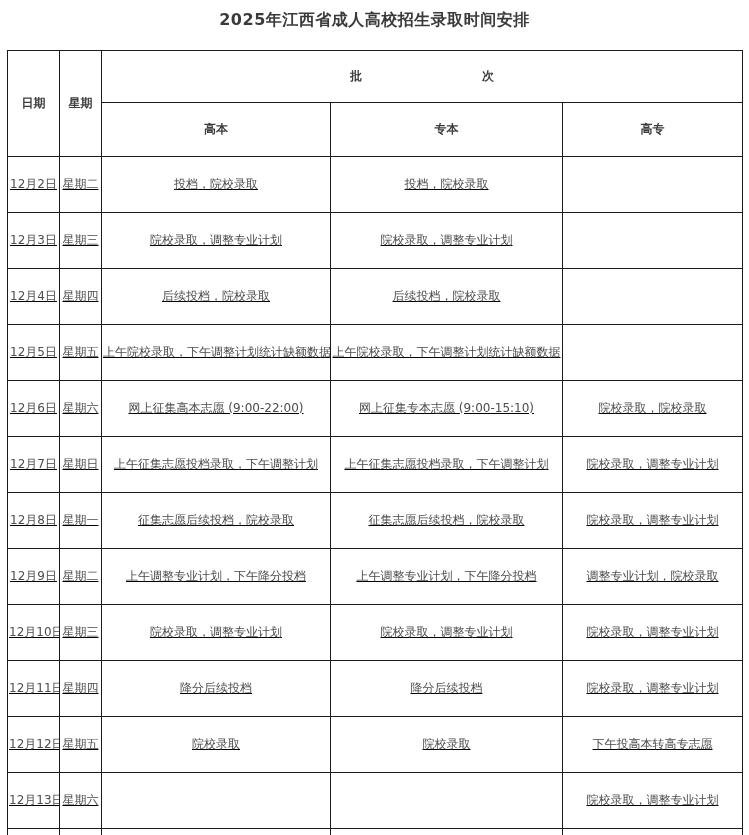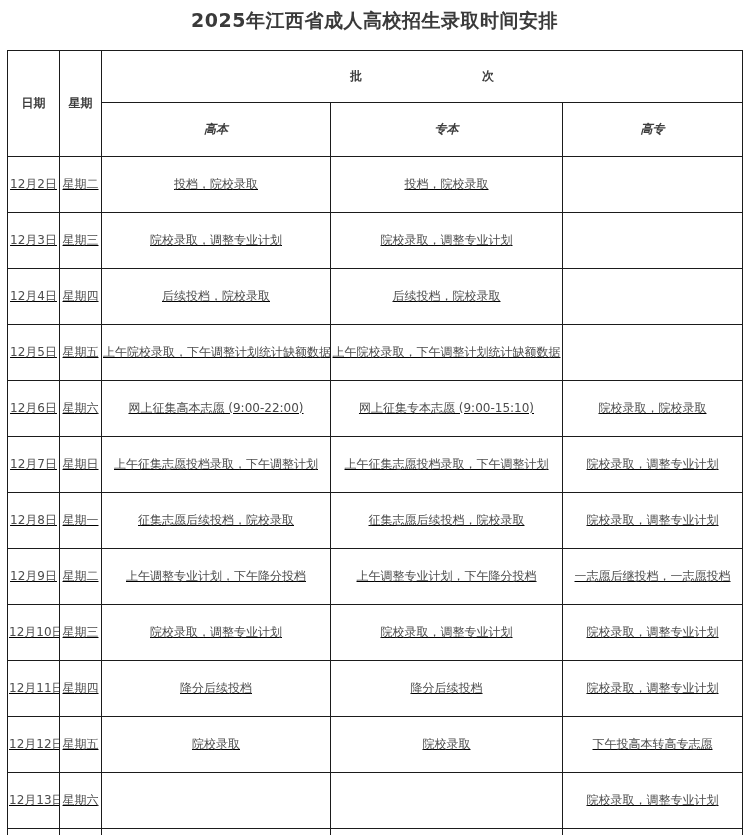--- a/index.html
+++ b/index.html
@@ -10,21 +10,21 @@
   }
   body {
     width: 749px;
     height: 835px;
     overflow: hidden;
     font-family: "DejaVu Sans", "Liberation Sans", sans-serif;
   }
   .page-title {
     margin: 9px 0 0 0;
     text-align: center;
-    font-size: 19px;
+    font-size: 16px;
     line-height: 22px;
     font-weight: bold;
     color: #3a3a3a;
     letter-spacing: 0.5px;
   }
   table.schedule {
     border-collapse: collapse;
     table-layout: fixed;
     width: 735px;
     margin: 19px 0 0 7px;
@@ -38,21 +38,21 @@
     color: #4c4c4c;
     padding: 0 1px;
     overflow: hidden;
     white-space: nowrap;
   }
   table.schedule th {
     font-weight: bold;
     color: #3d3d3d;
   }
   tr.header-row-batch  { height: 52px; }
-  tr.header-row-sub    { height: 54px; font-style: italic; }
+  tr.header-row-sub    { height: 54px; }
   tbody tr.data-row    { height: 56px; text-decoration: underline; }
   .batch-wrap {
     display: flex;
     justify-content: center;
     gap: 120px;
   }
 </style>
 </head>
 <body>
 
@@ -131,21 +131,21 @@
       <td>星期一</td>
       <td>征集志愿后续投档，院校录取</td>
       <td>征集志愿后续投档，院校录取</td>
       <td>院校录取，调整专业计划</td>
     </tr>
     <tr class="data-row">
       <td>12月9日</td>
       <td>星期二</td>
       <td>上午调整专业计划，下午降分投档</td>
       <td>上午调整专业计划，下午降分投档</td>
-      <td>一志愿后继投档，一志愿投档</td>
+      <td>调整专业计划，院校录取</td>
     </tr>
     <tr class="data-row">
       <td>12月10日</td>
       <td>星期三</td>
       <td>院校录取，调整专业计划</td>
       <td>院校录取，调整专业计划</td>
       <td>院校录取，调整专业计划</td>
     </tr>
     <tr class="data-row">
       <td>12月11日</td>

